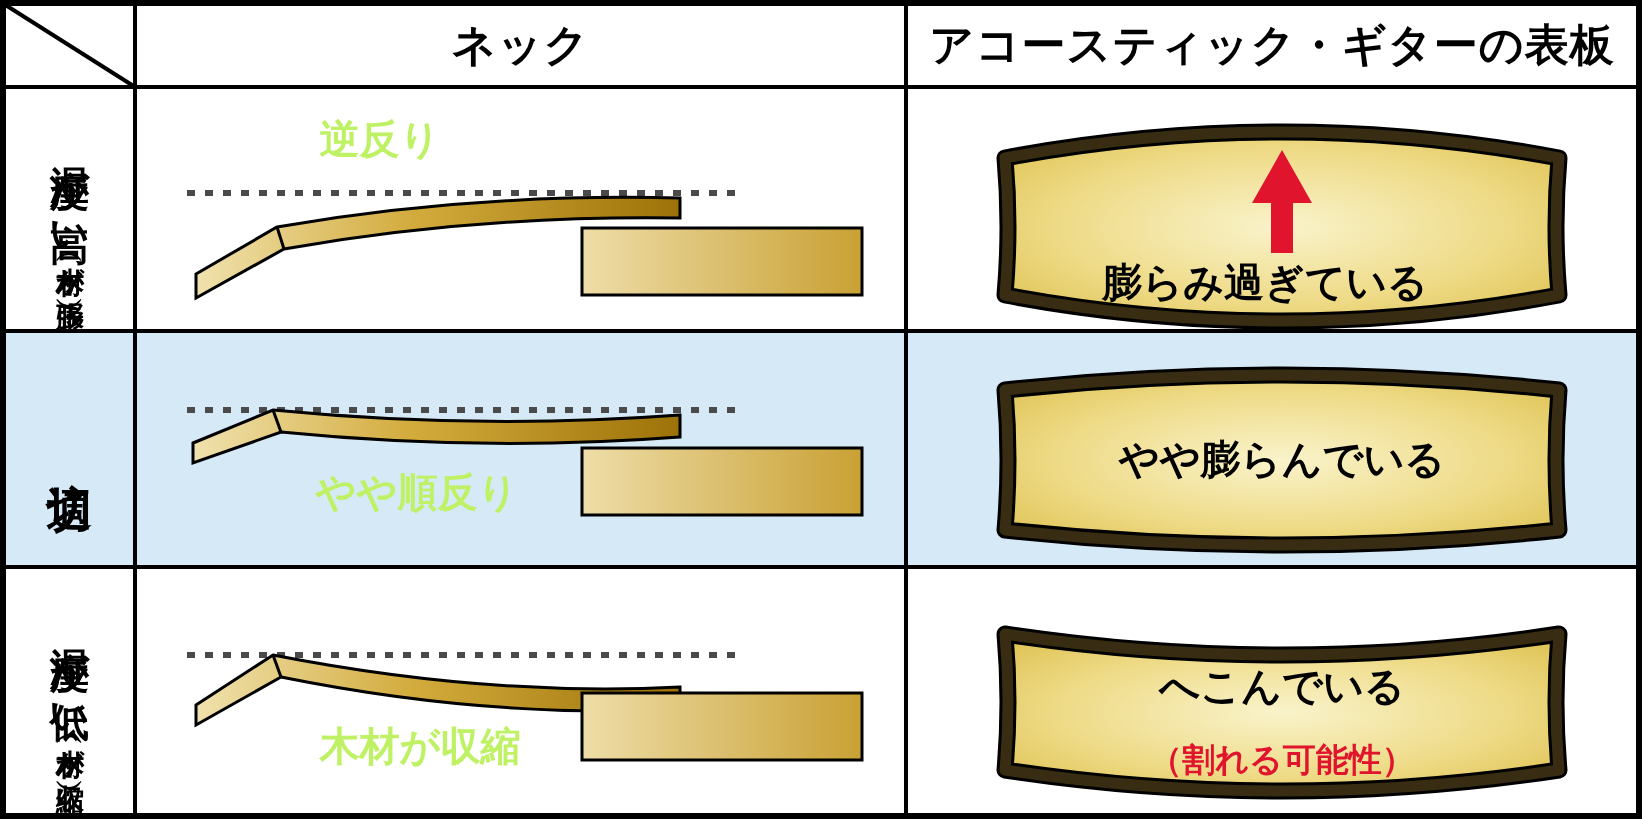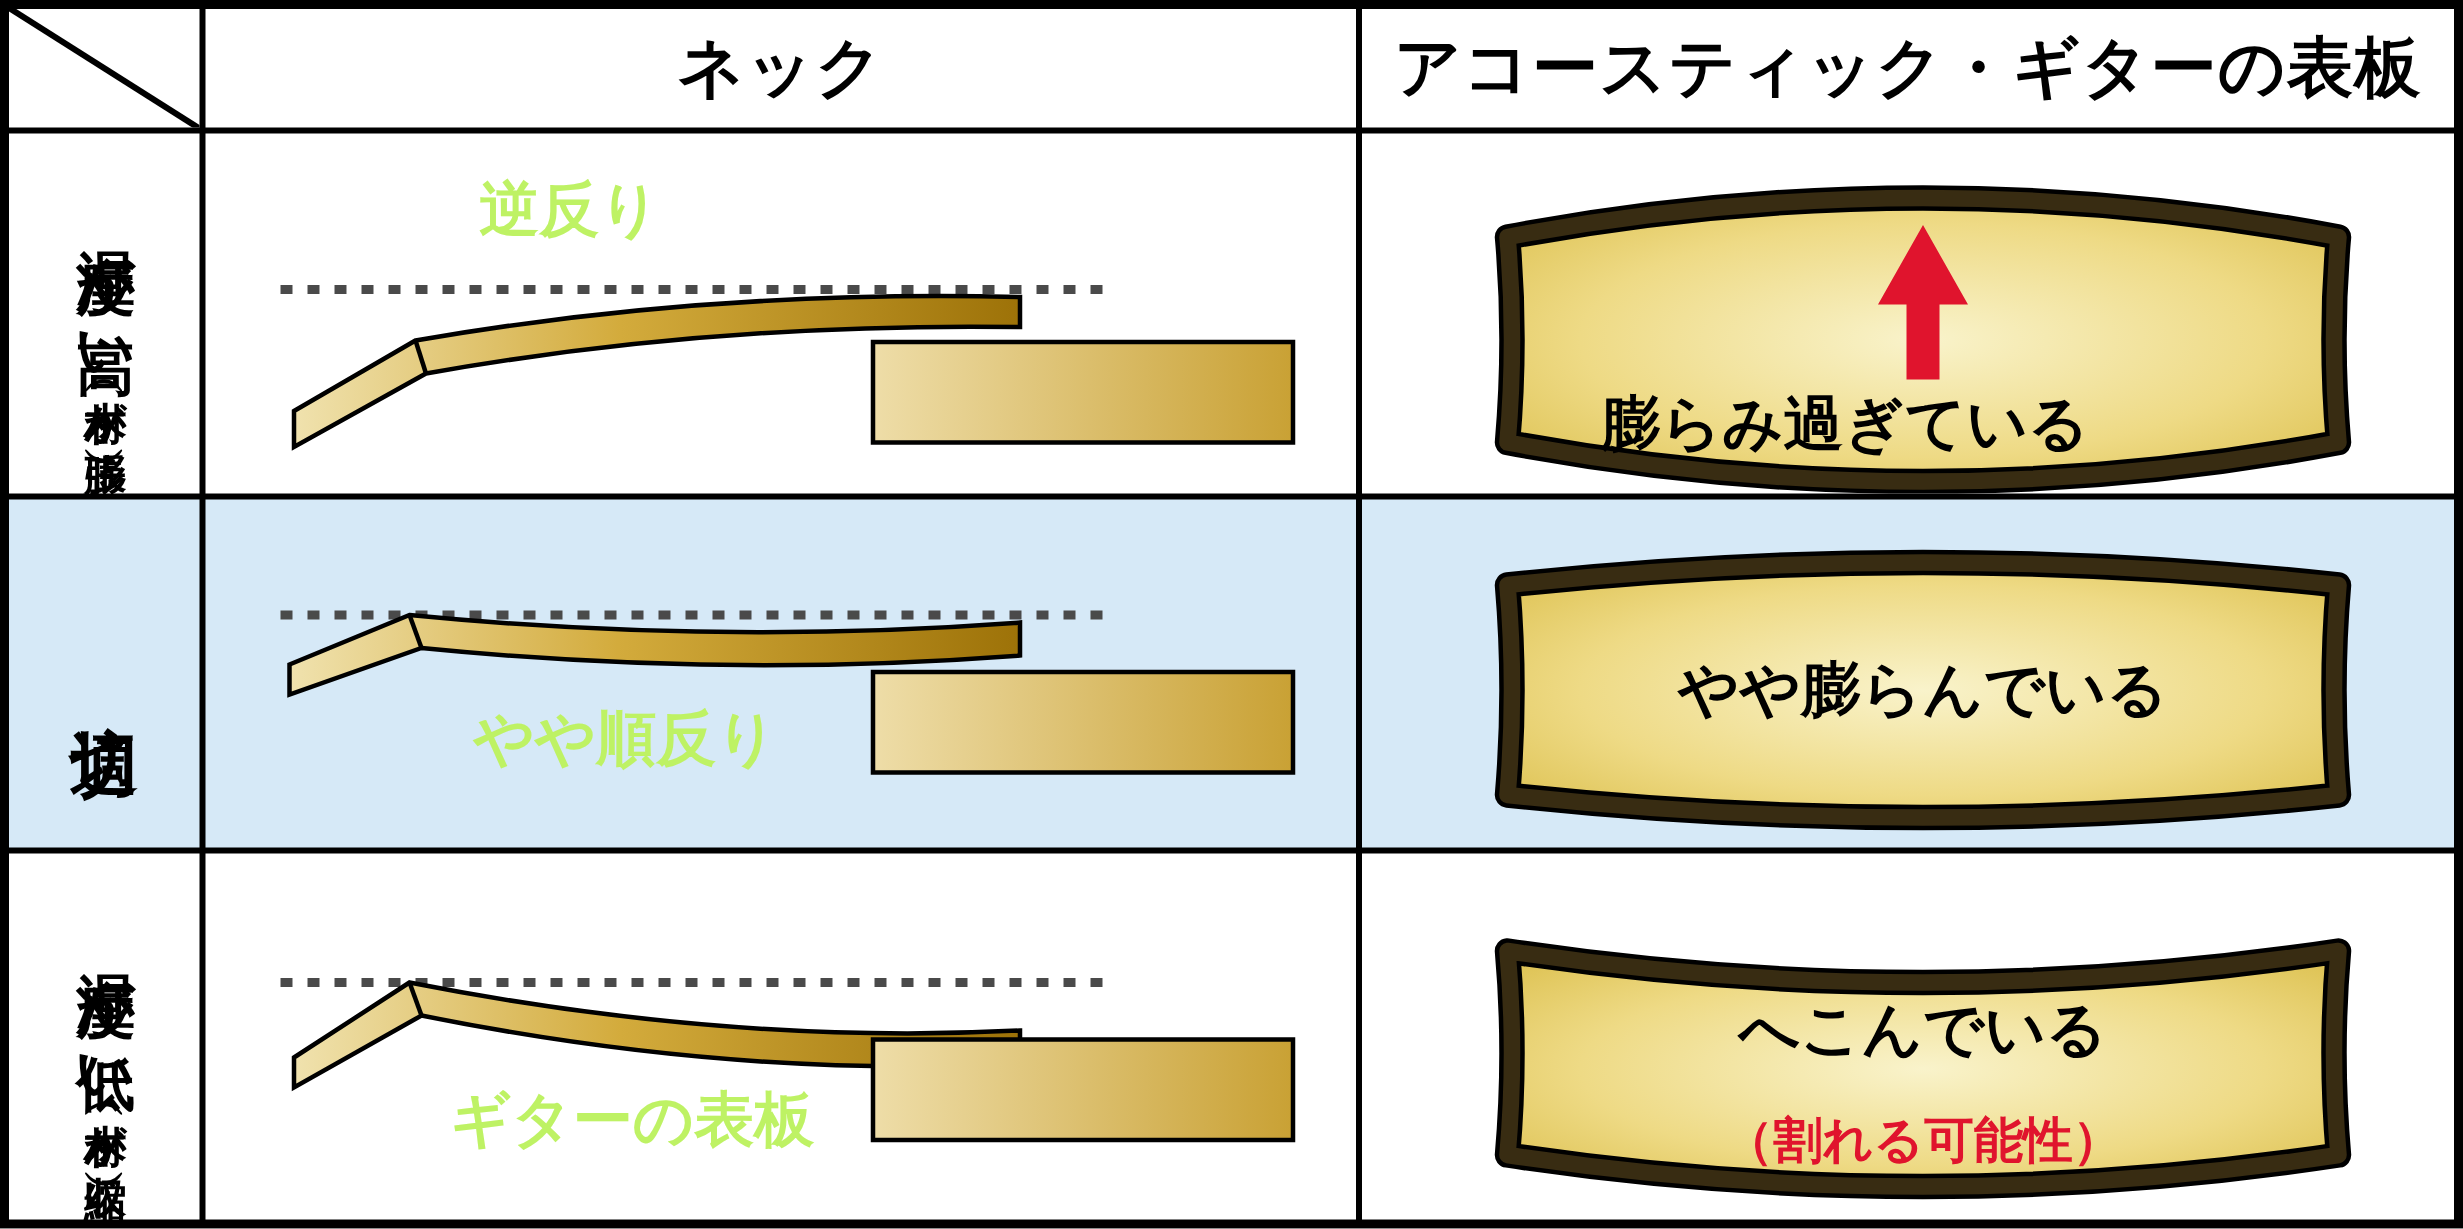--- a/index.html
+++ b/index.html
@@ -1,20 +1,20 @@
 <!DOCTYPE html>
 <html><head>
 <meta charset="utf-8">
 <style>
   html,body{margin:0;padding:0;background:#ffffff;}
   #stage{
     position:relative;
     width:1642px;height:819px;
     background:#000;
-    font-family:Liberation Sans, sans-serif;
+    font-family:Liberation Serif, serif;
     overflow:hidden;
   }
   .cell{position:absolute;background:#fff;}
   .cell.blue{background:var(--row-blue,#d6e9f7);}
   .hdr{display:flex;align-items:center;justify-content:center;
        font-weight:bold;font-size:44px;color:#000;letter-spacing:1px;}
   .vtext{
     position:absolute;inset:0;
     writing-mode:vertical-rl;
     display:flex;align-items:center;justify-content:center;
@@ -133,23 +133,23 @@
     <svg width="728" height="244">
       <path d="M97 65 Q374 107 651 65 Q645 133 651 201 Q374 243 97 201 Q103 133 97 65 Z" fill="url(#gTop)" stroke="#000" stroke-width="17" stroke-linejoin="round"></path>
       <path d="M97 65 Q374 107 651 65 Q645 133 651 201 Q374 243 97 201 Q103 133 97 65 Z" fill="none" stroke="var(--frame-brown,#382c12)" stroke-width="11" stroke-linejoin="round"></path>
     </svg>
   </div>
 
   <div class="dlabel" style="left:260px;top:118px;width:240px;line-height:44px;">逆反り</div>
 
   <div class="dlabel" style="left:297px;top:471px;width:240px;line-height:44px;text-align:center;">やや順反り</div>
 
-  <div class="dlabel" style="left:300px;top:725px;width:240px;line-height:44px;">ギターの表板</div>
+  <div class="dlabel" style="left:300px;top:725px;width:240px;line-height:44px;">木材が収縮</div>
 
-  <div class="blabel" style="left:1030px;top:261px;width:400px;line-height:44px;">膨らみ過ぎている</div>
+  <div class="blabel" style="left:1065px;top:261px;width:400px;line-height:44px;">膨らみ過ぎている</div>
 
   <div class="blabel" style="left:1082px;top:665px;width:400px;line-height:44px;">へこんでいる</div>
 
   <div class="blabel" style="left:1082px;top:438px;width:400px;line-height:44px;">やや膨らんでいる</div>
 
   <div class="blabel red" style="left:1082px;top:712px;width:400px;line-height:36px;">（割れる可能性）</div>
 
 </div>
 
 </body></html>

